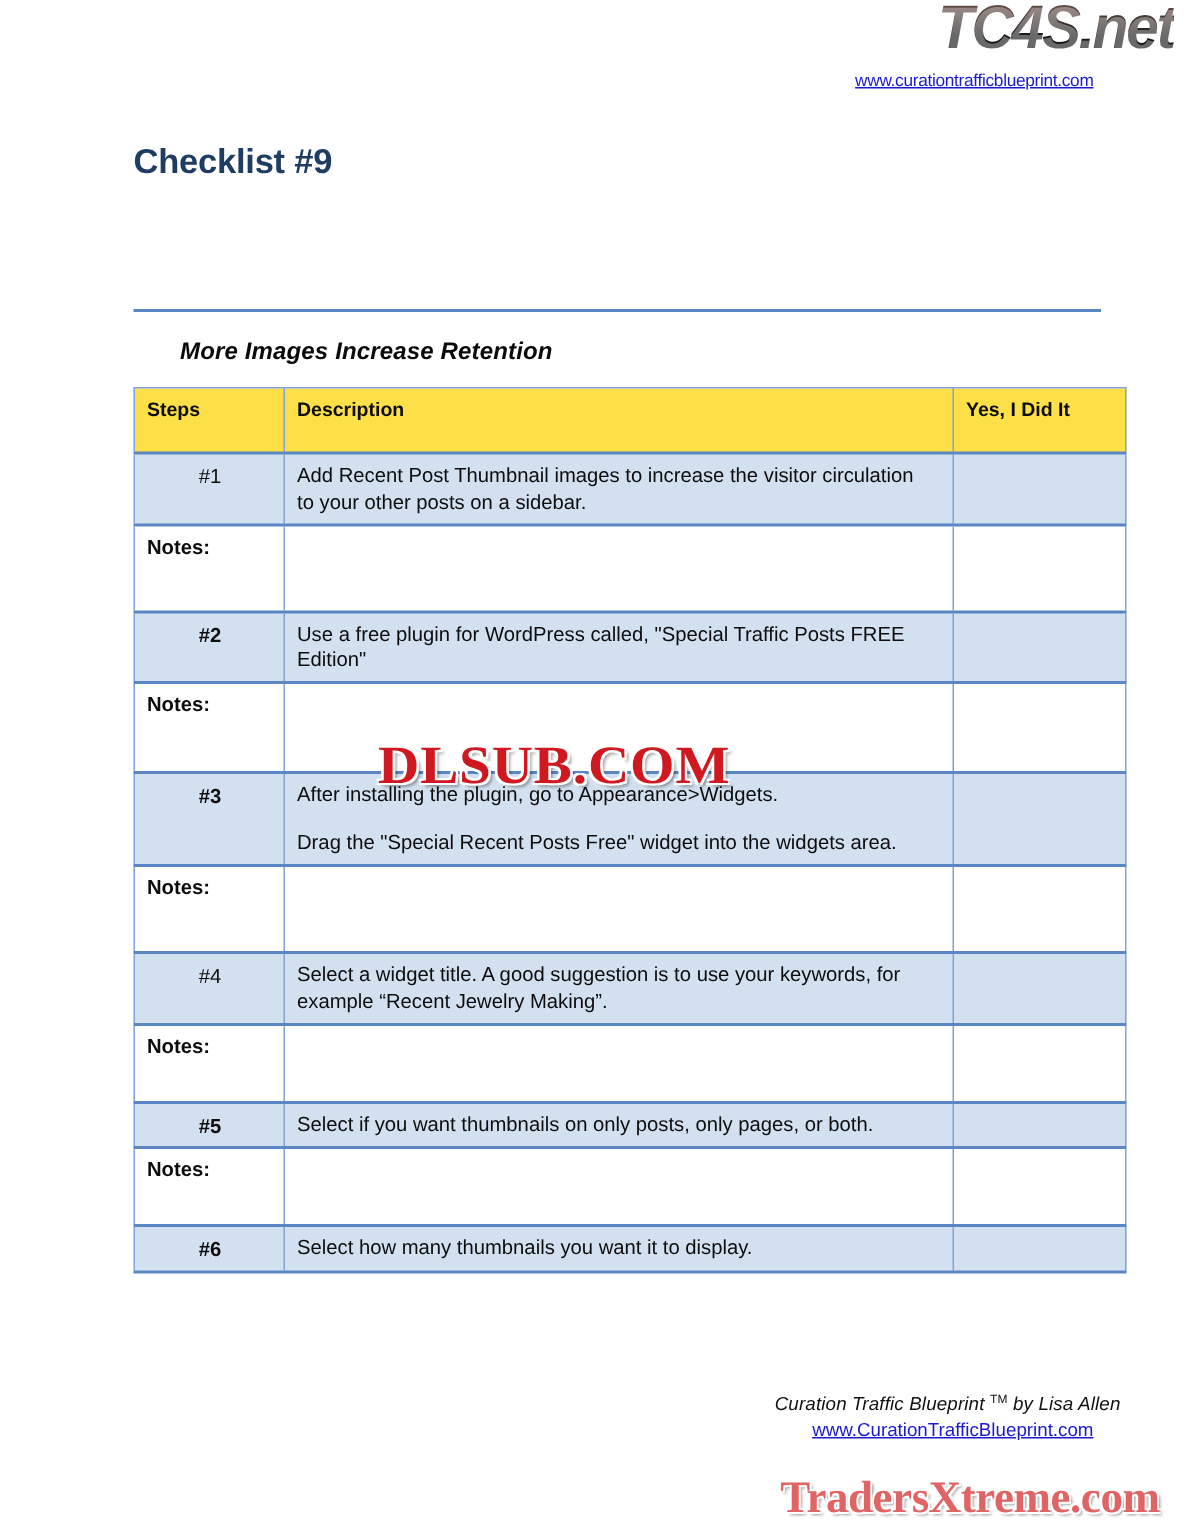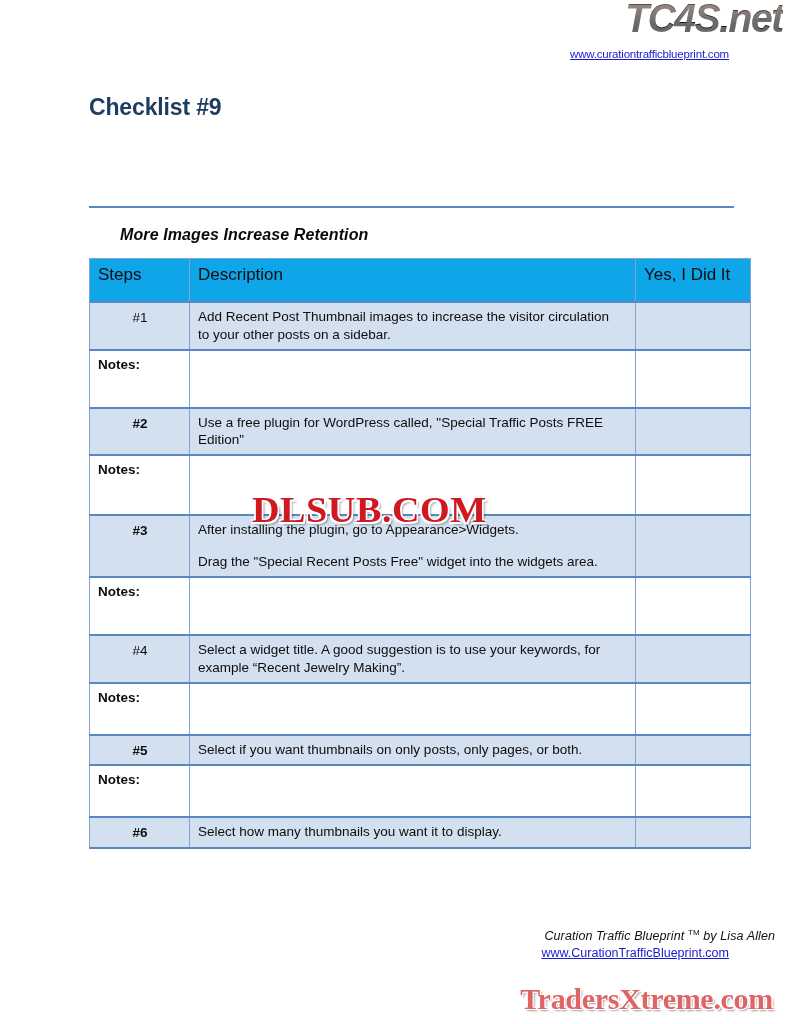--- a/index.html
+++ b/index.html
@@ -101,24 +101,24 @@
     border: 1px solid #7ea3d4;
     vertical-align: top;
     padding: 5px 7px 5px 8px;
     font-size: 13.5px;
     line-height: 1.32;
     color: #0d0d0d;
     background: #ffffff;
   }
 
   .hdr th {
-    font-weight: normal;
-    font-size: 17px;
+    font-weight: bold;
+    font-size: 13px;
     height: 32px;
-    background: #0ea5e9;
+    background: #fde047;
     border-bottom-width: 2px;
     border-bottom-color: #5b86c4;
   }
   .hdr th.th-steps { text-align: left; }
   .hdr th.th-desc  { text-align: left; }
   .hdr th.th-yes   { text-align: left; }
 
   tr.step-row td {
     background: #d3e0f0;
     border-top: 2px solid #5b86c4;
@@ -162,21 +162,21 @@
     white-space: nowrap;
     transform: scaleX(1.06);
     transform-origin: left top;
     pointer-events: none;
   }
 
   
   .footer-credit {
     position: absolute;
     left: 0;
-    right: 16px;
+    right: 44px;
     top: 928px;
     text-align: right;
     font-size: 12.5px;
     font-style: italic;
     color: #111;
     letter-spacing: 0.1px;
   }
   .footer-credit sup { font-size: 8px; font-style: normal; }
 
   .footer-url {

